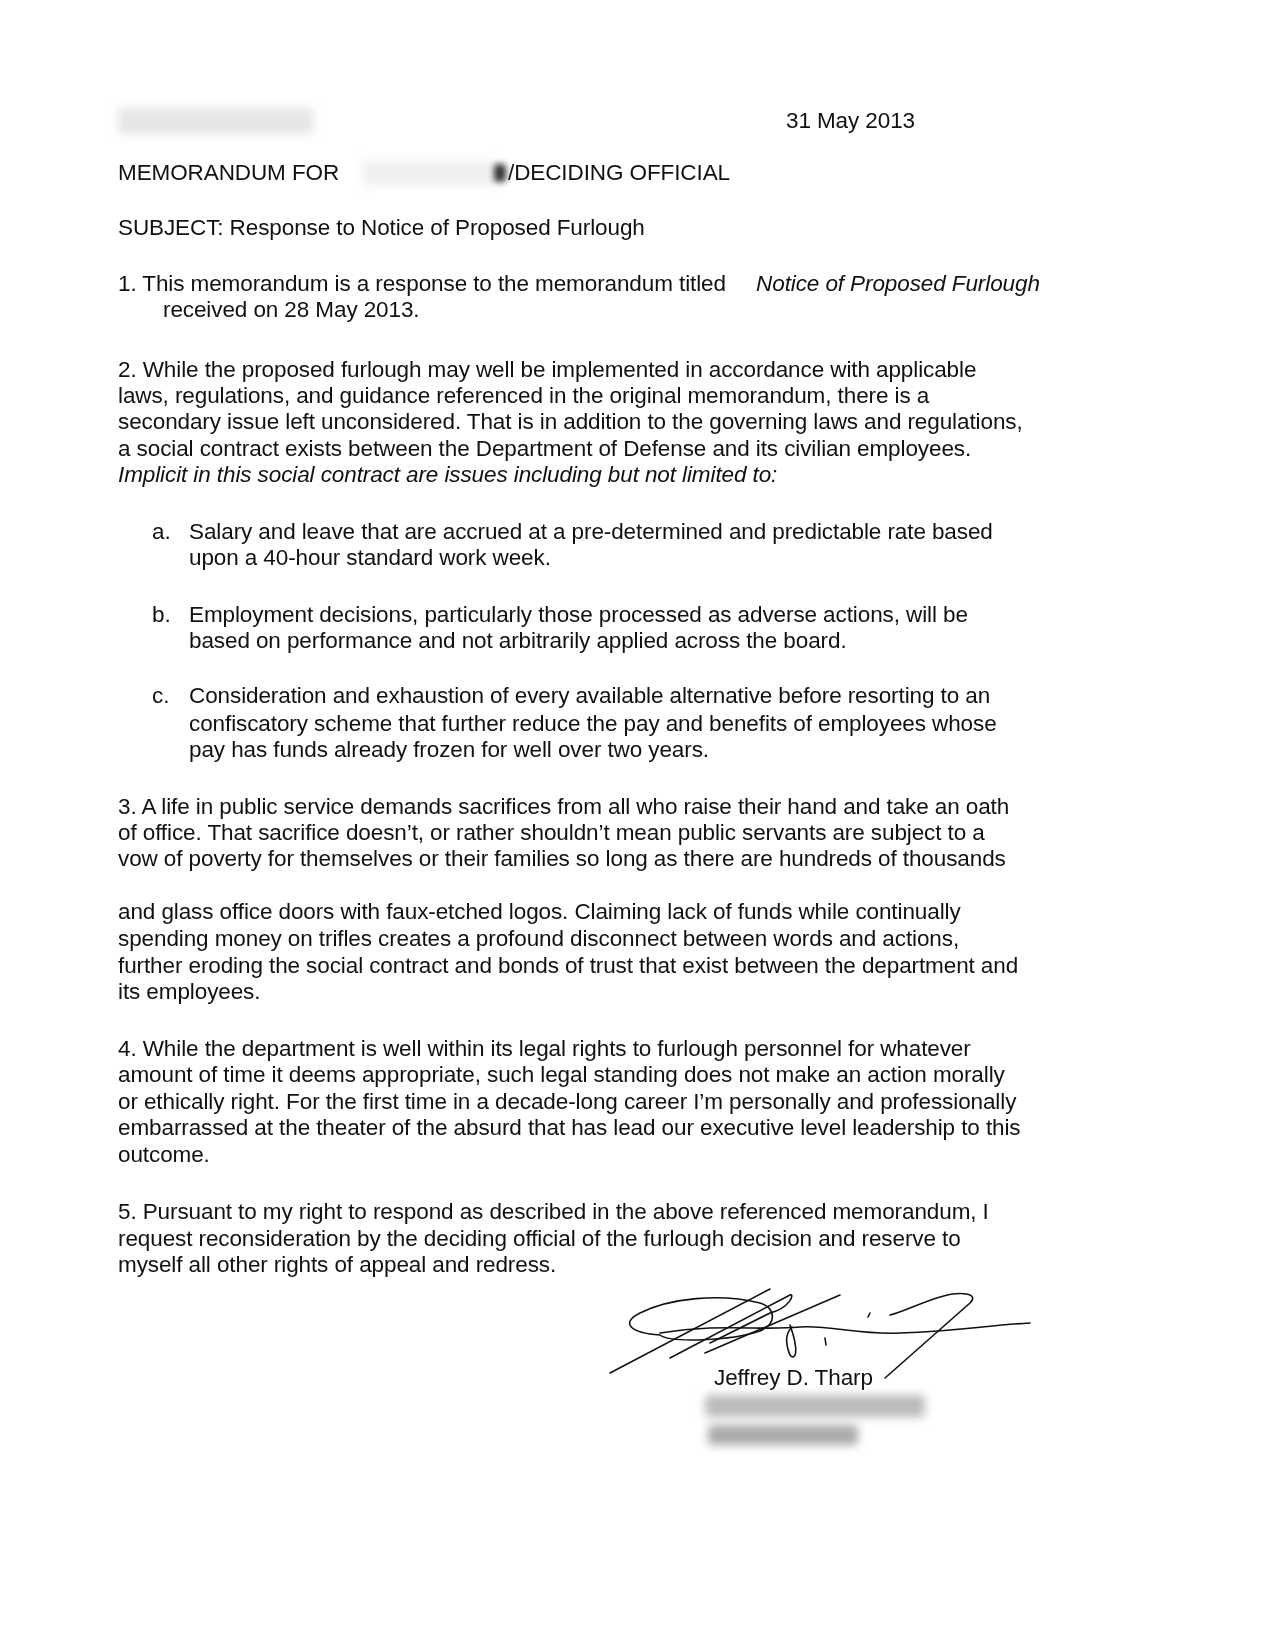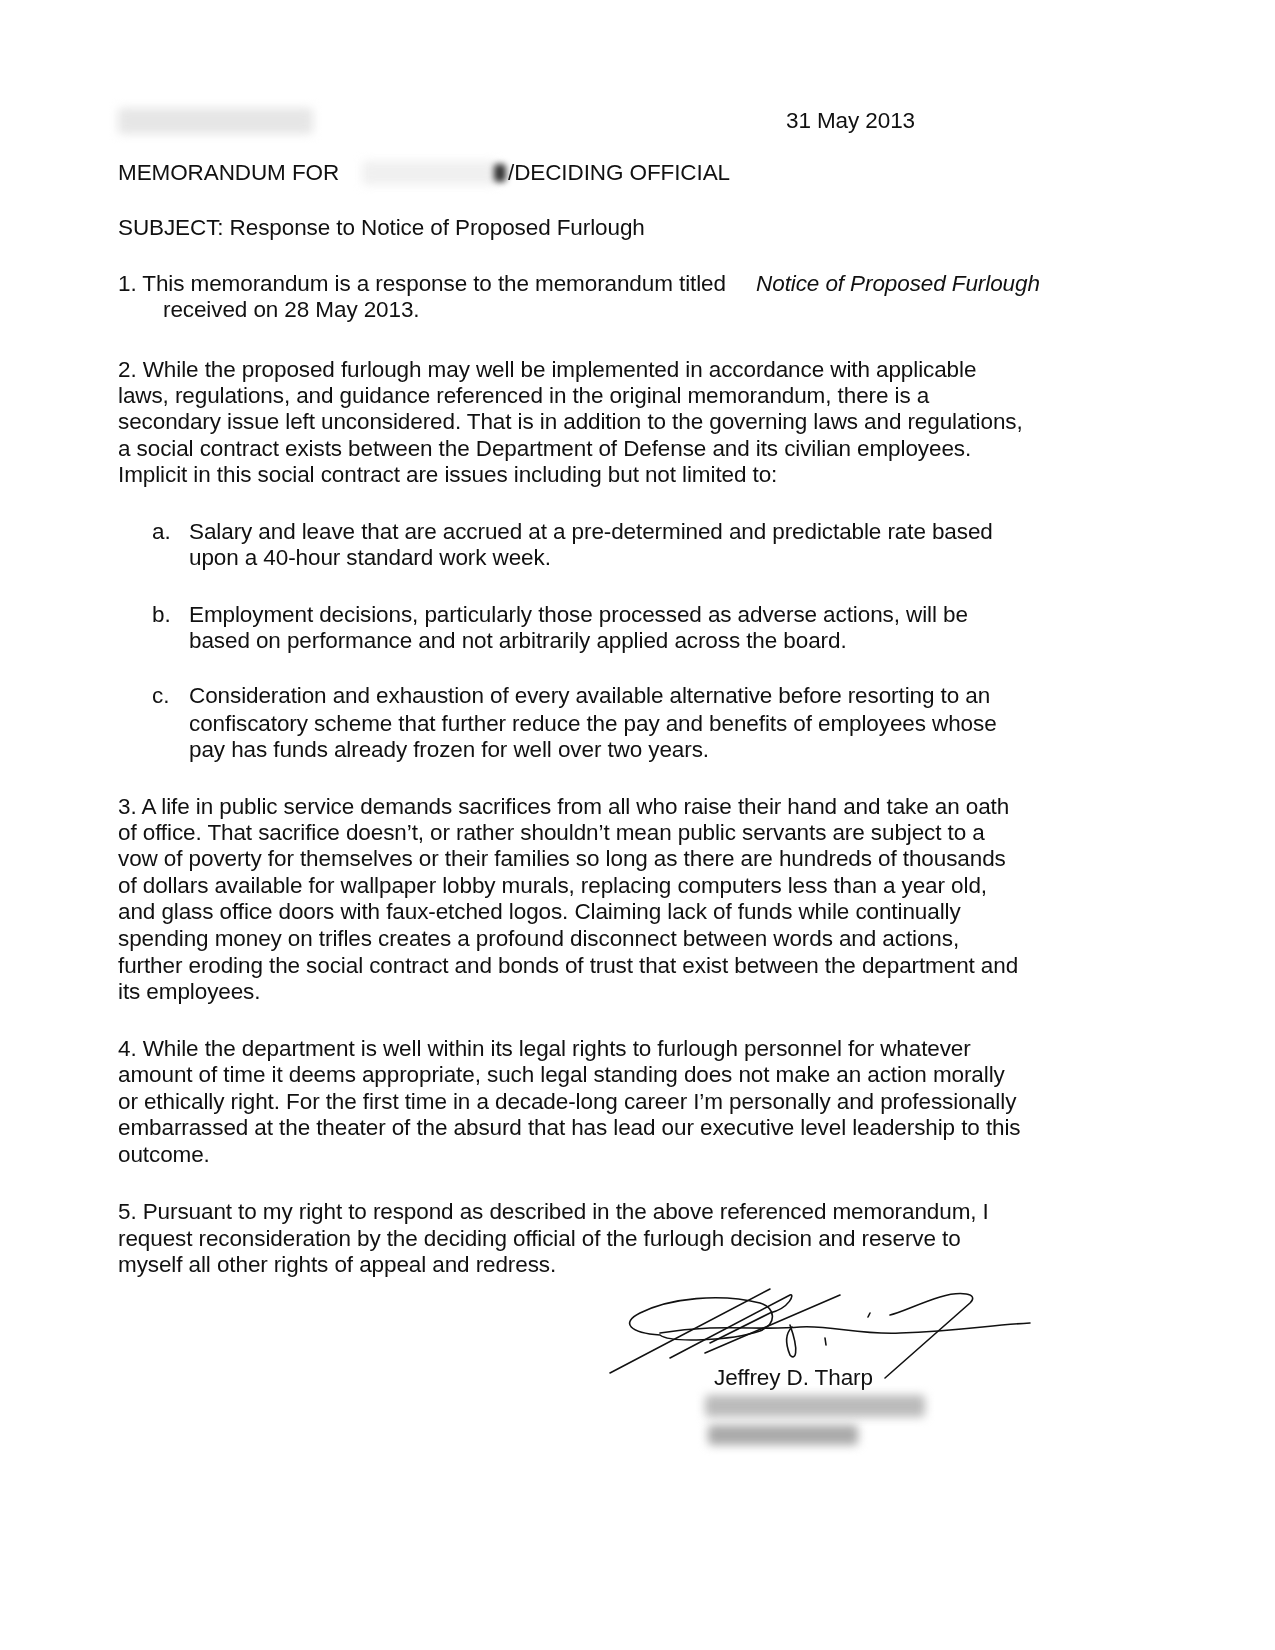--- a/index.html
+++ b/index.html
@@ -29,39 +29,38 @@
 
   <div class="t" style="left:118px;top:271px;">
     <span>1.  This memorandum is a response to the memorandum titled </span><em>Notice of Proposed Furlough</em>
   </div>
   <div class="t" style="left:118px;top:297px;margin-left:45px;">received on 28 May 2013.</div>
 
   <div class="t" style="left:118px;top:357px;">2.  While the proposed furlough may well be implemented in accordance with applicable</div>
   <div class="t" style="left:118px;top:409px;">secondary issue left unconsidered. That is in addition to the governing laws and regulations,</div>
   <div class="t" style="left:118px;top:383px;">laws, regulations, and guidance referenced in the original memorandum, there is a</div>
   <div class="t" style="left:118px;top:436px;">a social contract exists between the Department of Defense and its civilian employees.</div>
-  <div class="t" style="left:118px;top:462px;">Implicit in this social contract are issues including but not limited to:</div>
+  <div class="t" style="left:118px;top:462px;font-style:italic;">Implicit in this social contract are issues including but not limited to:</div>
 
   <div class="t" style="left:152px;top:519px;">a.</div>
   <div class="t" style="left:189px;top:519px;">Salary and leave that are accrued at a pre-determined and predictable rate based</div>
   <div class="t" style="left:189px;top:545px;">upon a 40-hour standard work week.</div>
 
   <div class="t" style="left:152px;top:602px;">b.</div>
   <div class="t" style="left:189px;top:602px;">Employment decisions, particularly those processed as adverse actions, will be</div>
   <div class="t" style="left:189px;top:628px;">based on performance and not arbitrarily applied across the board.</div>
 
   <div class="t" style="left:152px;top:683px;">c.</div>
   <div class="t" style="left:189px;top:683px;">Consideration and exhaustion of every available alternative before resorting to an</div>
   <div class="t" style="left:189px;top:711px;">confiscatory scheme that further reduce the pay and benefits of employees whose</div>
   <div class="t" style="left:189px;top:737px;">pay has funds already frozen for well over two years.</div>
 
   <div class="t" style="left:118px;top:794px;">3.  A life in public service demands sacrifices from all who raise their hand and take an oath</div>
   <div class="t" style="left:118px;top:820px;">of office. That sacrifice doesn’t, or rather shouldn’t mean public servants are subject to a</div>
   <div class="t" style="left:118px;top:846px;">vow of poverty for themselves or their families so long as there are hundreds of thousands</div>
-  <div class="t" style="left:118px;top:873px;">of dollars available for wallpaper lobby murals, replacing computers less than a year old,</div>
   <div class="t" style="left:118px;top:899px;">and glass office doors with faux-etched logos. Claiming lack of funds while continually</div>
   <div class="t" style="left:118px;top:926px;">spending money on trifles creates a profound disconnect between words and actions,</div>
   <div class="t" style="left:118px;top:953px;">further eroding the social contract and bonds of trust that exist between the department and</div>
   <div class="t" style="left:118px;top:979px;">its employees.</div>
 
   <div class="t" style="left:118px;top:1036px;">4.  While the department is well within its legal rights to furlough personnel for whatever</div>
   <div class="t" style="left:118px;top:1062px;">amount of time it deems appropriate, such legal standing does not make an action morally</div>
   <div class="t" style="left:118px;top:1089px;">or ethically right. For the first time in a decade-long career I’m personally and professionally</div>
   <div class="t" style="left:118px;top:1115px;">embarrassed at the theater of the absurd that has lead our executive level leadership to this</div>
   <div class="t" style="left:118px;top:1142px;">outcome.</div>

